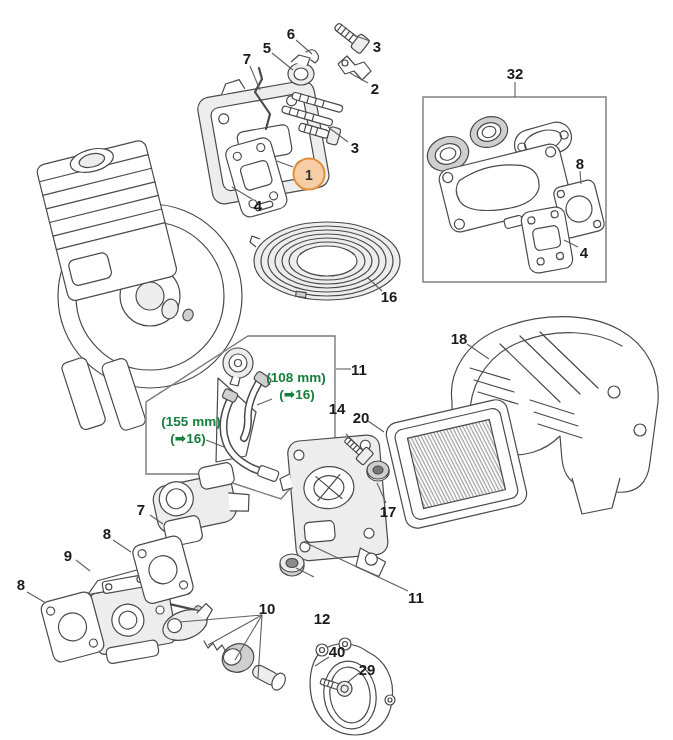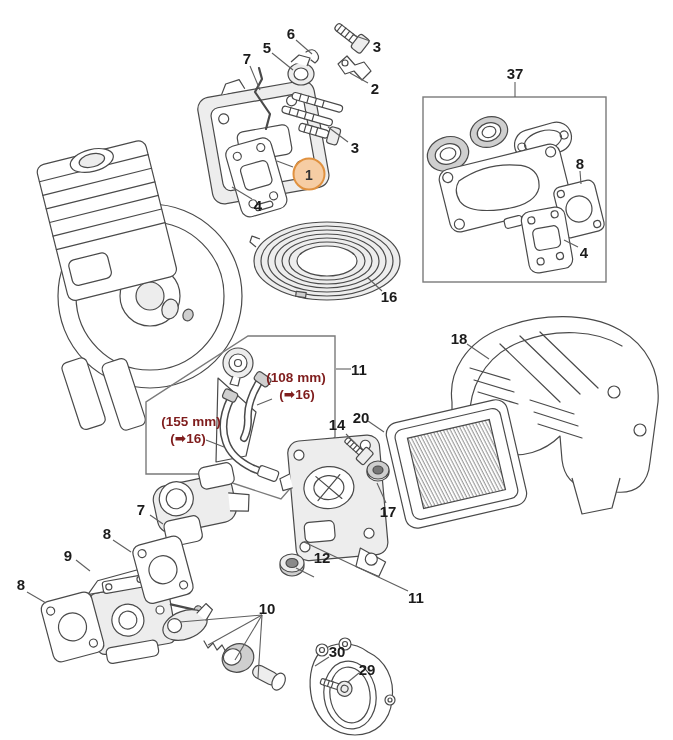--- a/index.html
+++ b/index.html
@@ -29,21 +29,21 @@
     user-select:none;
   }
   .callout.selected{
     width:33px;height:33px;border-radius:50%;
     background:var(--hl-fill);border:2.5px solid var(--hl-stroke);
     display:flex;align-items:center;justify-content:center;
     box-sizing:border-box;font-size:14px;color:#333;
   }
   .note{
     position:absolute;transform:translate(-50%,-50%);
-    font-size:13.5px;font-weight:bold;color:#7f1d1d;white-space:nowrap;line-height:1;
+    font-size:13.5px;font-weight:bold;color:#15803d;white-space:nowrap;line-height:1;
   }
 </style>
 </head>
 <body>
 
 <div class="stage">
 
 <svg width="673" height="740" viewBox="0 0 673 740">
   <defs>
     <pattern id="hatch" width="3.2" height="6" patternUnits="userSpaceOnUse" patternTransform="rotate(-14)">
@@ -359,37 +359,37 @@
 </svg>
 
 <div class="callout" style="left:267px;top:47px">5</div>
 <div class="callout" style="left:291px;top:33px">6</div>
 <div class="callout" style="left:247px;top:58px">7</div>
 <div class="callout" style="left:377px;top:46px">3</div>
 <div class="callout" style="left:375px;top:88px">2</div>
 <div class="callout" style="left:355px;top:147px">3</div>
 <div class="callout selected" style="left:309px;top:174px">1</div>
 <div class="callout" style="left:258px;top:205px">4</div>
-<div class="callout" style="left:515px;top:73px">37</div>
+<div class="callout" style="left:515px;top:73px">32</div>
 <div class="callout" style="left:580px;top:163px">8</div>
 <div class="callout" style="left:584px;top:252px">4</div>
 <div class="callout" style="left:389px;top:296px">16</div>
 <div class="callout" style="left:359px;top:369px">11</div>
 <div class="callout" style="left:459px;top:338px">18</div>
 <div class="callout" style="left:361px;top:417px">20</div>
-<div class="callout" style="left:337px;top:424px">14</div>
+<div class="callout" style="left:337px;top:408px">14</div>
 <div class="callout" style="left:388px;top:511px">17</div>
 <div class="callout" style="left:141px;top:509px">7</div>
 <div class="callout" style="left:107px;top:533px">8</div>
 <div class="callout" style="left:68px;top:555px">9</div>
 <div class="callout" style="left:21px;top:584px">8</div>
-<div class="callout" style="left:322px;top:557px">12</div>
+<div class="callout" style="left:322px;top:618px">12</div>
 <div class="callout" style="left:416px;top:597px">11</div>
 <div class="callout" style="left:267px;top:608px">10</div>
-<div class="callout" style="left:337px;top:651px">30</div>
+<div class="callout" style="left:337px;top:651px">40</div>
 <div class="callout" style="left:367px;top:669px">29</div>
 
 <div class="note" style="left:296px;top:378px">(108 mm)</div>
 <div class="note" style="left:297px;top:395px">(➡16)</div>
 <div class="note" style="left:191px;top:422px">(155 mm)</div>
 <div class="note" style="left:188px;top:439px">(➡16)</div>
 
 </div>
 
 </body></html>

